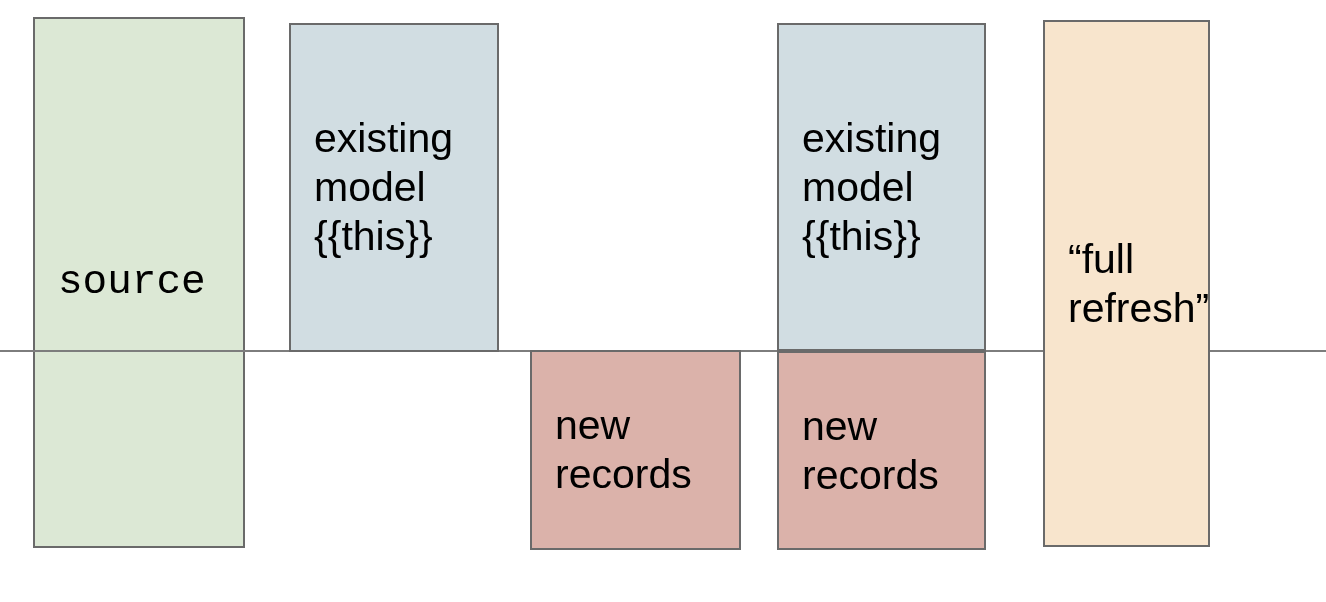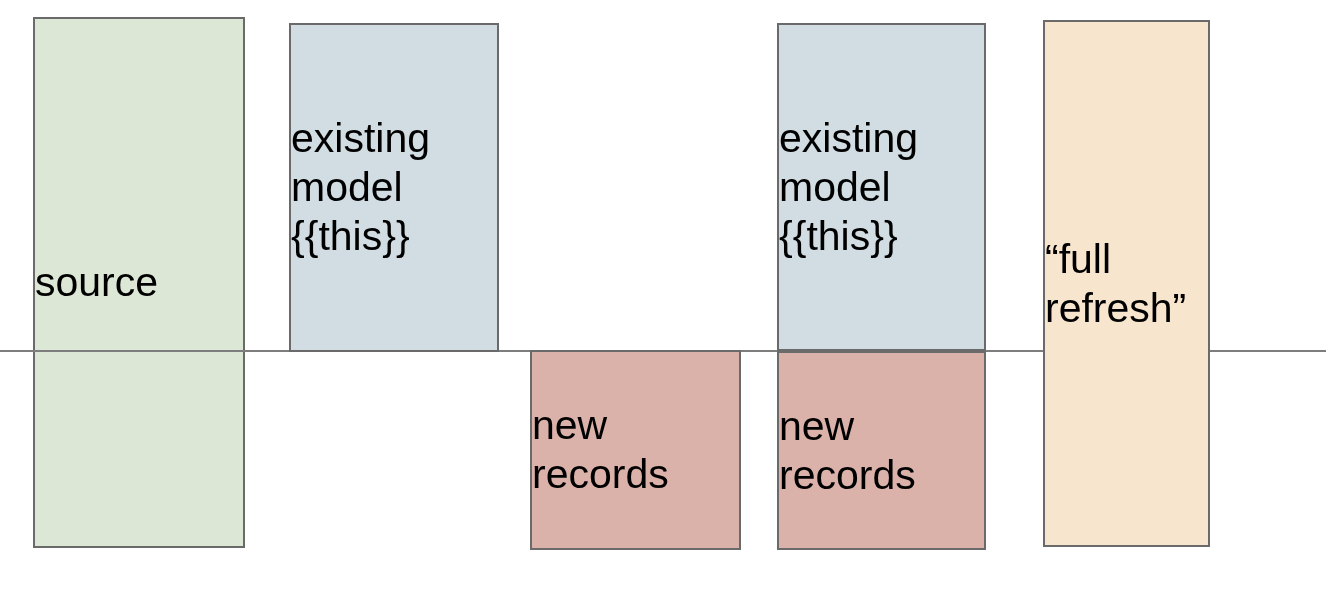--- a/index.html
+++ b/index.html
@@ -33,30 +33,31 @@
   .box {
     position: absolute;
     box-sizing: border-box;
     border: 2px solid var(--border);
     display: flex;
     align-items: center;
     z-index: 3;
   }
   .box .label {
     display: block;
+    padding-left: 23px;
     padding-right: 6px;
     font-size: 41px;
     line-height: 49px;
     color: var(--text);
     white-space: pre-line;
   }
   
   .box--under-line { z-index: 1; }
 
-  #box-source        { left: 33px;   top: 17px;  width: 212px; height: 531px; }
+  #box-source        { left: 33px;   top: 17px;  width: 212px; height: 531px; font-family: Liberation Mono, monospace; }
   #box-existing-1    { left: 289px;  top: 23px;  width: 210px; height: 329px; }
   #box-new-1         { left: 530px;  top: 350px; width: 211px; height: 200px; }
   #box-existing-2    { left: 777px;  top: 23px;  width: 209px; height: 328px; }
   #box-new-2         { left: 777px;  top: 351px; width: 209px; height: 199px; }
   #box-full-refresh  { left: 1043px; top: 20px;  width: 167px; height: 527px; }
 </style>
 </head>
 <body>
 
 <div class="stage">

